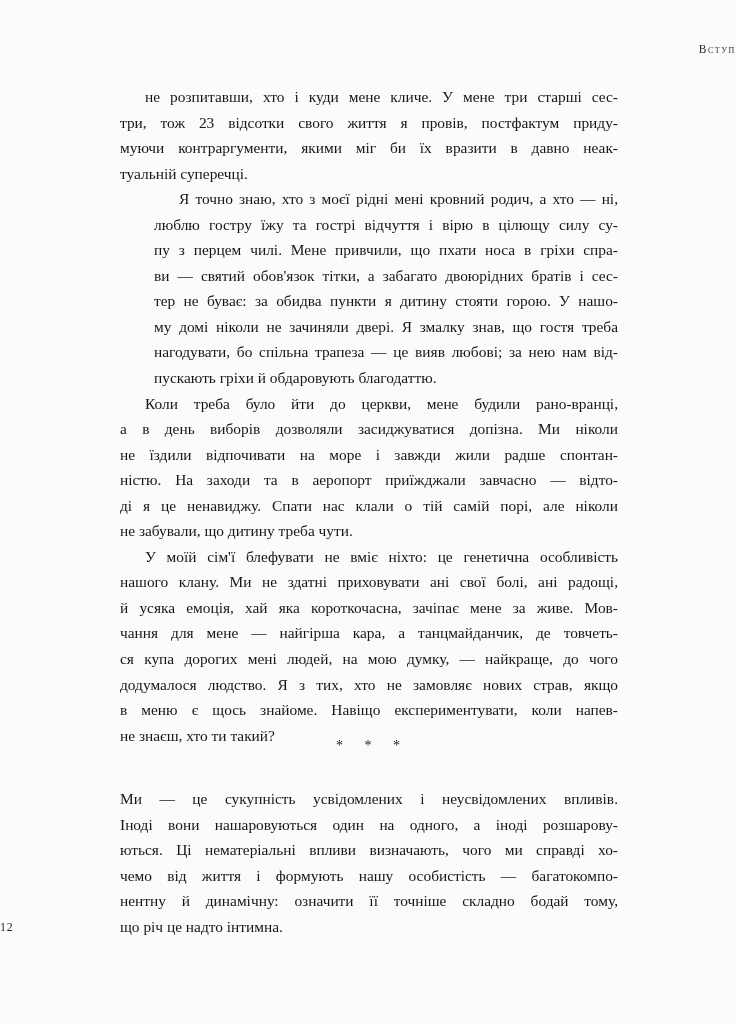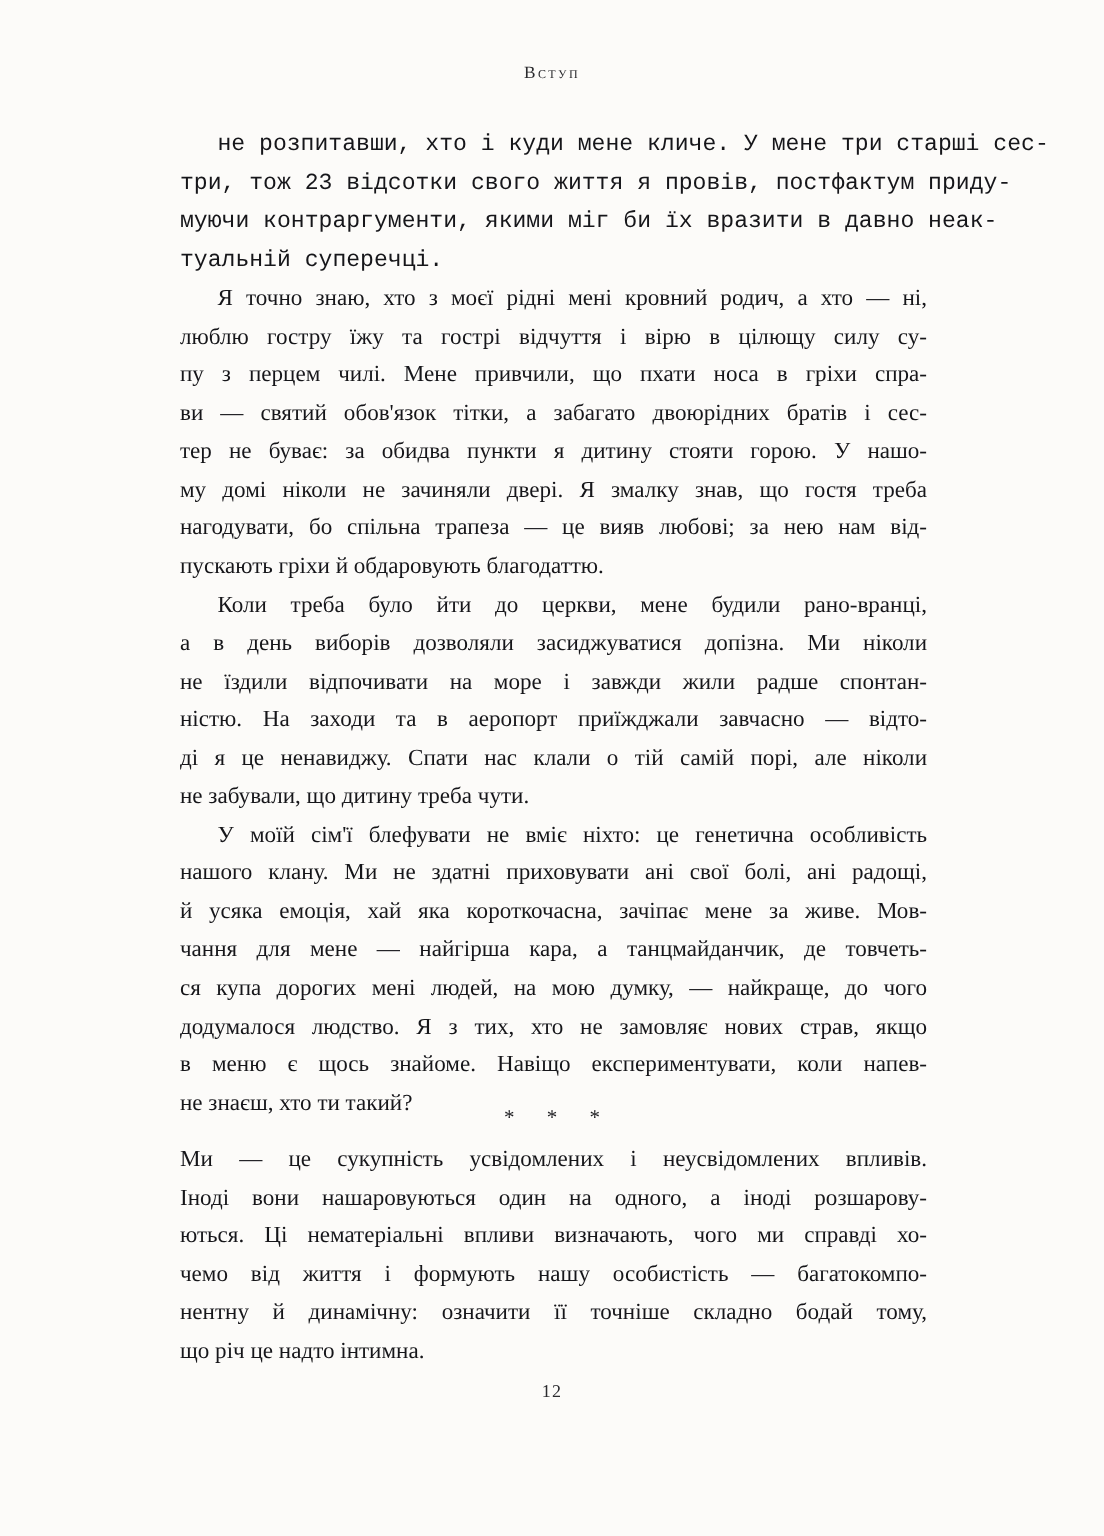--- a/index.html
+++ b/index.html
@@ -24,21 +24,21 @@
     height: 1024px;
     background: #fcfbf9;
   }
 
   
   .running-head {
     position: absolute;
     left: 0;
     top: 43px;
     width: 736px;
-    text-align: center;
+    text-align: right;
     font-size: 11.5px;
     letter-spacing: 1.6px;
     color: #2a2a2e;
     font-family: "Liberation Serif", "DejaVu Serif", serif;
     font-variant: small-caps;
     text-transform: lowercase;
   }
   .running-head::first-letter { text-transform: uppercase; }
 
   
@@ -88,52 +88,51 @@
     letter-spacing: 9px;
     text-indent: 9px;
     color: #1d1d21;
     line-height: 22px;
   }
 
   
   .textblock-2 {
     position: absolute;
     left: 120px;
-    top: 760px;
+    top: 786px;
     width: 498px;
   }
 
   
   .folio {
     position: absolute;
     left: 0;
     top: 920px;
     width: 736px;
-    text-align: center;
     font-size: 12px;
     letter-spacing: 0.8px;
     color: #2b2b2f;
   }
 </style>
 </head>
 <body>
 
 <div class="page">
 
   <div class="running-head">Вступ</div>
 
   <div class="textblock">
 
-    <p class="para" id="p1" style="text-indent: 0px; font-family: Liberation Mono, monospace;">
+    <p class="para" id="p1" style="text-indent: 0px;">
         <span class="ln indent">не розпитавши, хто і куди мене кличе. У мене три старші сес-</span>
         <span class="ln">три, тож 23 відсотки свого життя я провів, постфактум приду-</span>
         <span class="ln">муючи контраргументи, якими міг би їх вразити в давно неак-</span>
         <span class="ln last">туальній суперечці.</span>
       </p>
-    <p class="para" id="p2" style="text-indent: 0px;">
+    <p class="para" id="p2" style="text-indent: 0px; margin-left: 34px;">
         <span class="ln indent">Я точно знаю, хто з моєї рідні мені кровний родич, а хто — ні,</span>
         <span class="ln">люблю гостру їжу та гострі відчуття і вірю в цілющу силу су-</span>
         <span class="ln">пу з перцем чилі. Мене привчили, що пхати носа в гріхи спра-</span>
         <span class="ln">ви — святий обов'язок тітки, а забагато двоюрідних братів і сес-</span>
         <span class="ln">тер не буває: за обидва пункти я дитину стояти горою. У нашо-</span>
         <span class="ln">му домі ніколи не зачиняли двері. Я змалку знав, що гостя треба</span>
         <span class="ln">нагодувати, бо спільна трапеза — це вияв любові; за нею нам від-</span>
         <span class="ln last">пускають гріхи й обдаровують благодаттю.</span>
       </p>
     <p class="para" id="p3" style="text-indent: 0px;">

